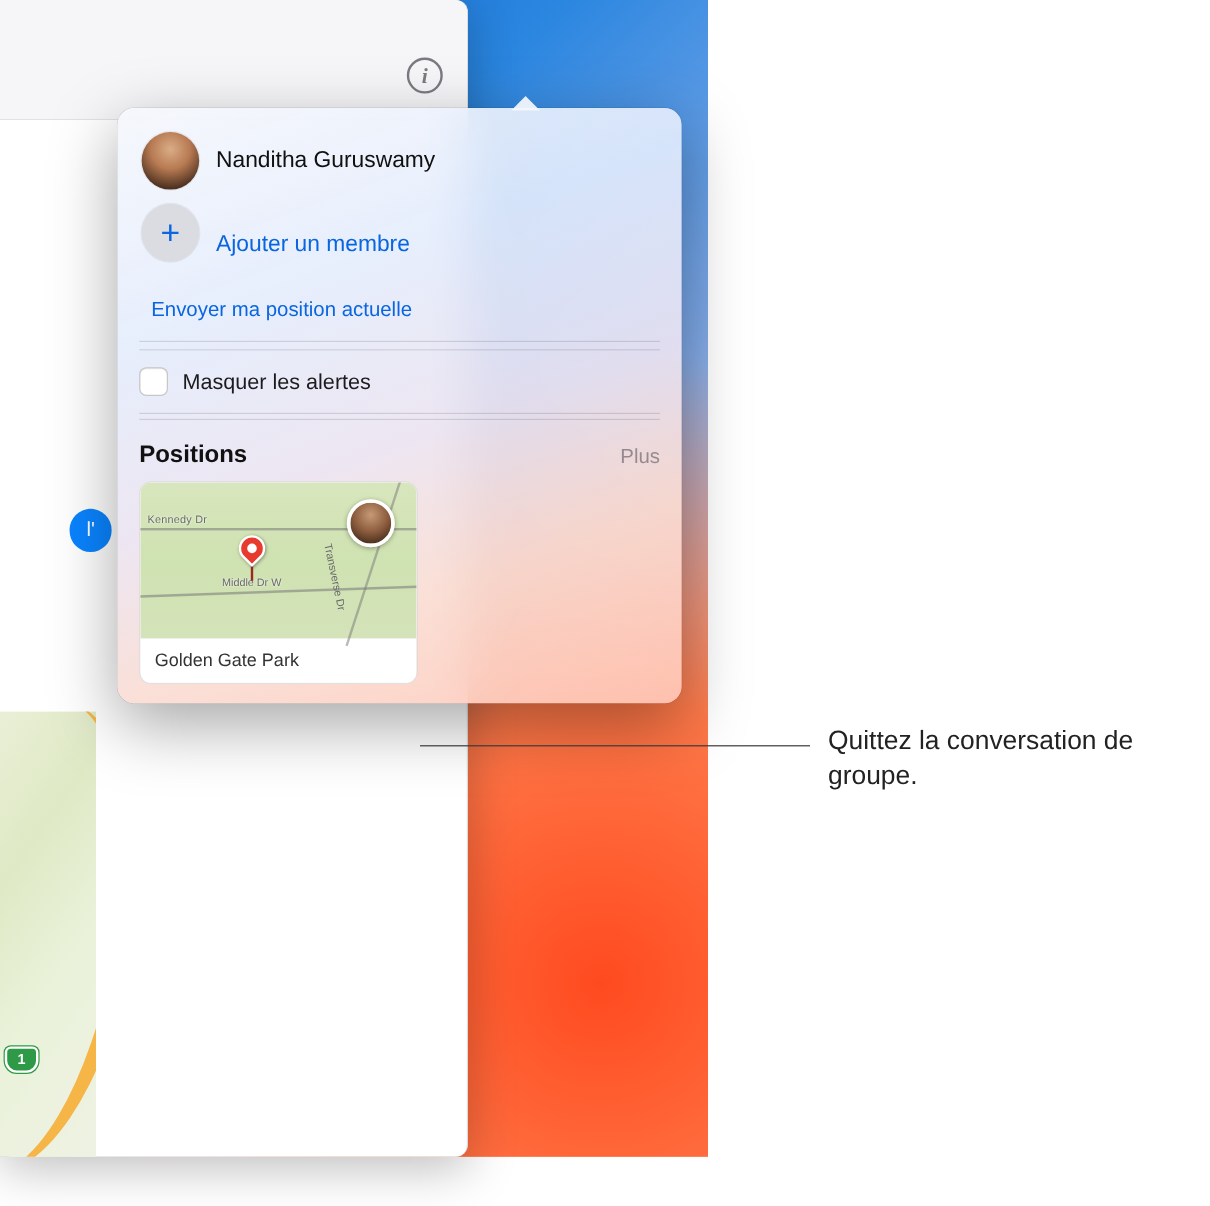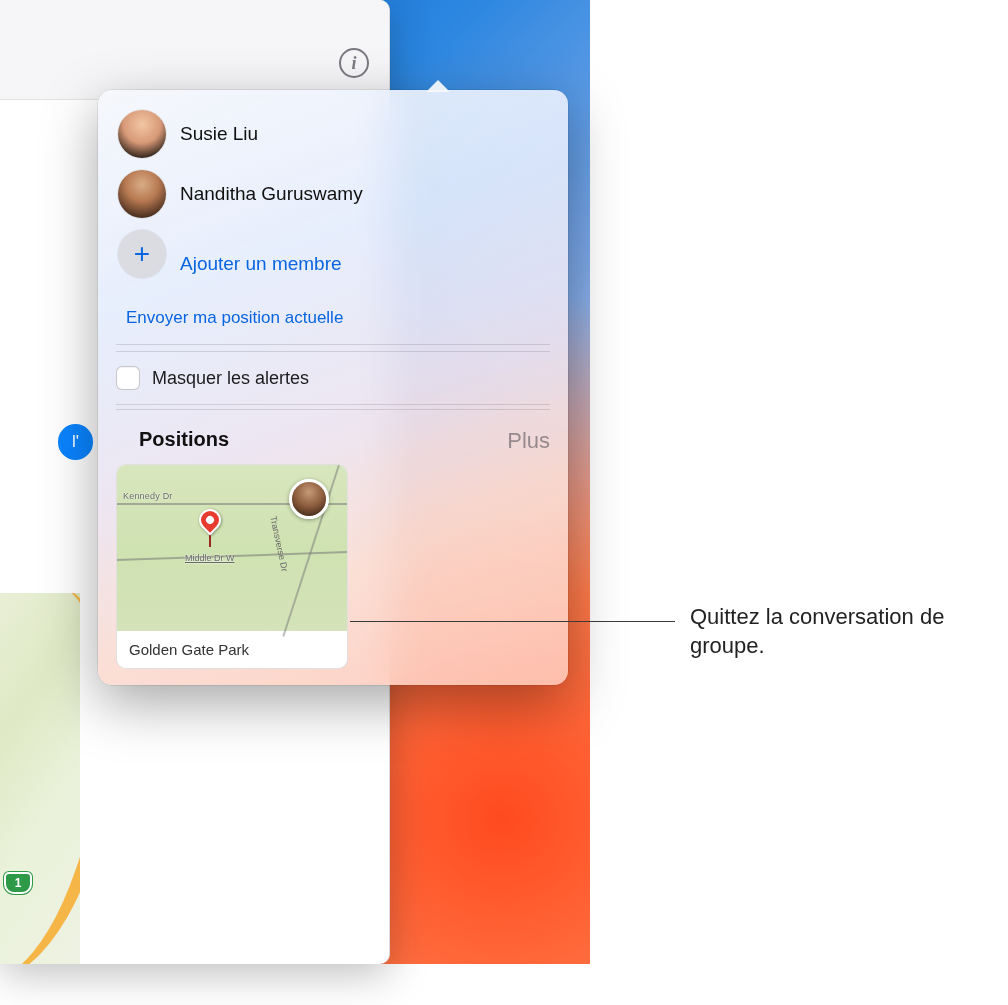--- a/index.html
+++ b/index.html
@@ -178,56 +178,55 @@
     .checkbox-label { font-size: 18px; color: #1c1c1e; }
     .danger-row {
       padding: 14px 18px 10px 18px;
       font-size: 17px;
       color: #e0513e;
       cursor: pointer;
     }
     .section-header {
       display: flex;
       justify-content: space-between;
-      align-items: flex-start;
+      align-items: flex-end;
       padding: 18px 18px 10px 18px;
-      margin-left: 23px;
     }
     .section-title { font-size: 20px; font-weight: 700; color: #111; }
-    .section-more { font-size: 22px; color: rgba(60,60,67,0.5); cursor: pointer; }
+    .section-more { font-size: 17px; color: rgba(60,60,67,0.5); cursor: pointer; }
 
     .location-card {
       margin: 0 18px;
       width: 232px;
       border-radius: 10px;
       overflow: hidden;
       border: 1px solid rgba(0,0,0,0.12);
       background: #fff;
     }
     .mini-map {
-      height: 166px;
+      height: 130px;
       position: relative;
       background:
         linear-gradient(180deg, #d8e6bd 0%, #cfe2b1 50%, #d4e3b9 100%);
     }
     .mini-road1, .mini-road2 {
       position: absolute;
       left: -10%; width: 120%;
       height: 2px; background: rgba(120,120,120,0.55);
     }
     .mini-road1 { top: 38px; }
     .mini-road2 { top: 90px; transform: rotate(-2deg); }
     .mini-road-label1, .mini-road-label2 {
       position: absolute;
       font-size: 9px;
       color: #6a6a6a;
       text-shadow: 0 0 2px #fff;
     }
     .mini-road-label1 { left: 6px; top: 26px; letter-spacing:0.2px;}
-    .mini-road-label2 { left: 68px; top: 88px; text-decoration: underline; }
+    .mini-road-label2 { left: 68px; top: 78px; }
     .mini-road-vert {
       position:absolute; right:34px; top:-10px; bottom:-10px; width:2px;
       background: rgba(120,120,120,0.5);
       transform: rotate(18deg);
     }
     .mini-road-label3 {
       position:absolute; right:12px; top:50px;
       font-size:9px; color:#6a6a6a;
       transform: rotate(78deg);
       transform-origin: left top;
@@ -294,24 +293,20 @@
   </div>
   <div class="msg-bubble">l'</div>
   <div class="map-bg">
     <div class="road-curve"></div>
   </div>
   <div class="route-shield">1</div>
 </div>
 
 <div class="popover">
 
-  <div class="member-row">
-    <div class="avatar susie"></div>
-    <div class="member-name">Susie Liu</div>
-  </div>
 
   <div class="member-row">
     <div class="avatar nanditha"></div>
     <div class="member-name">Nanditha Guruswamy</div>
   </div>
 
   <div class="member-row">
     <div class="avatar add">+</div>
     <div class="add-label">Ajouter un membre</div>
   </div>

